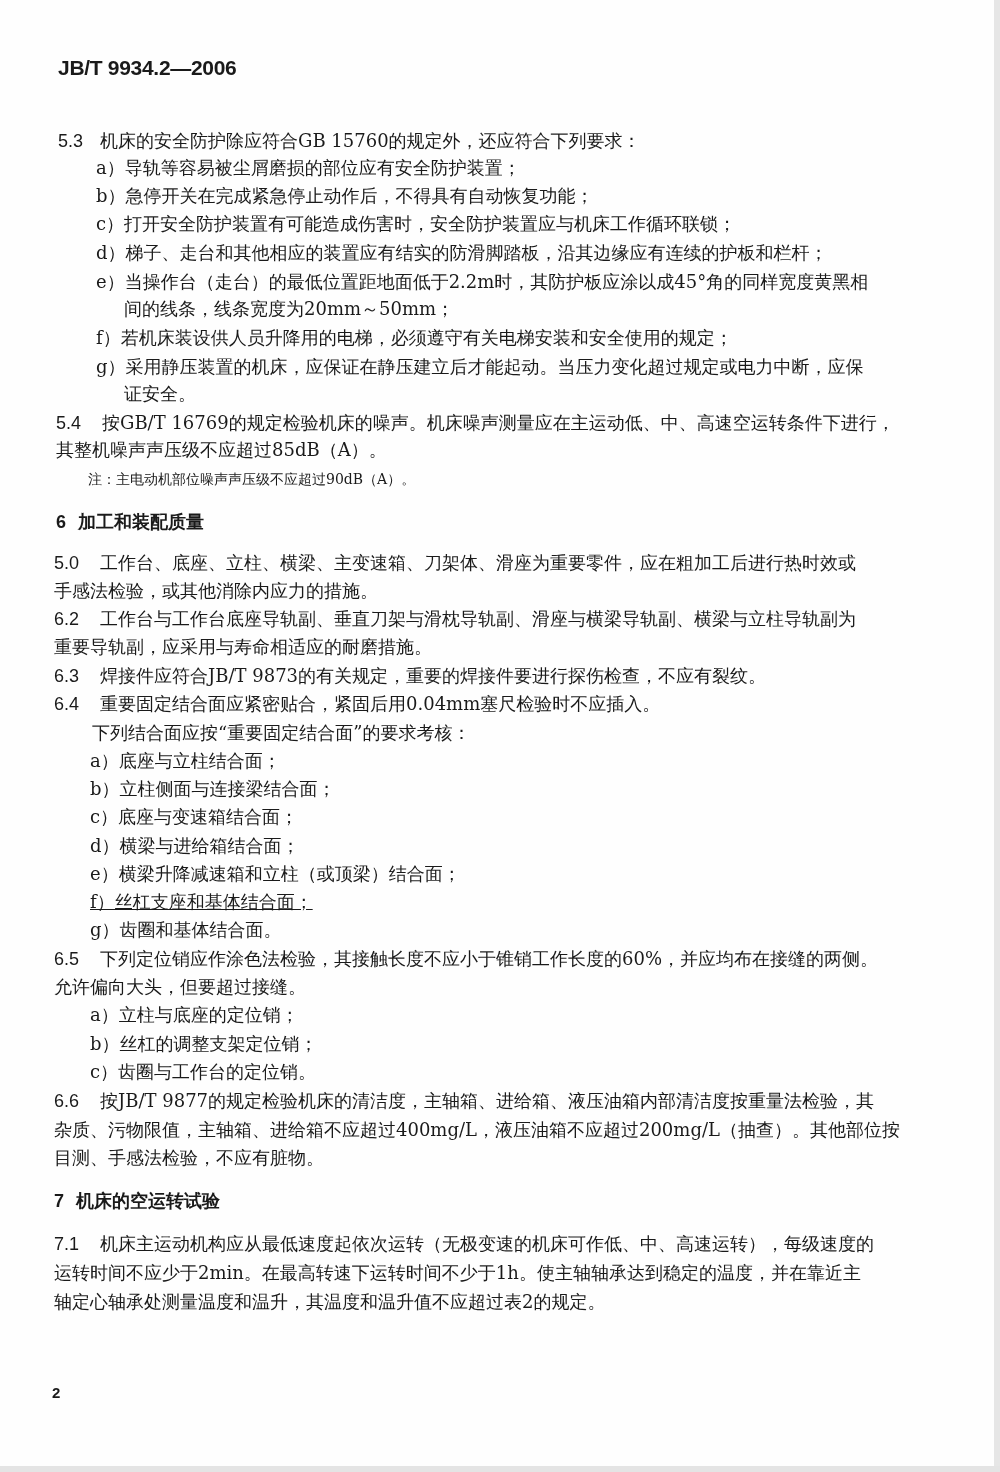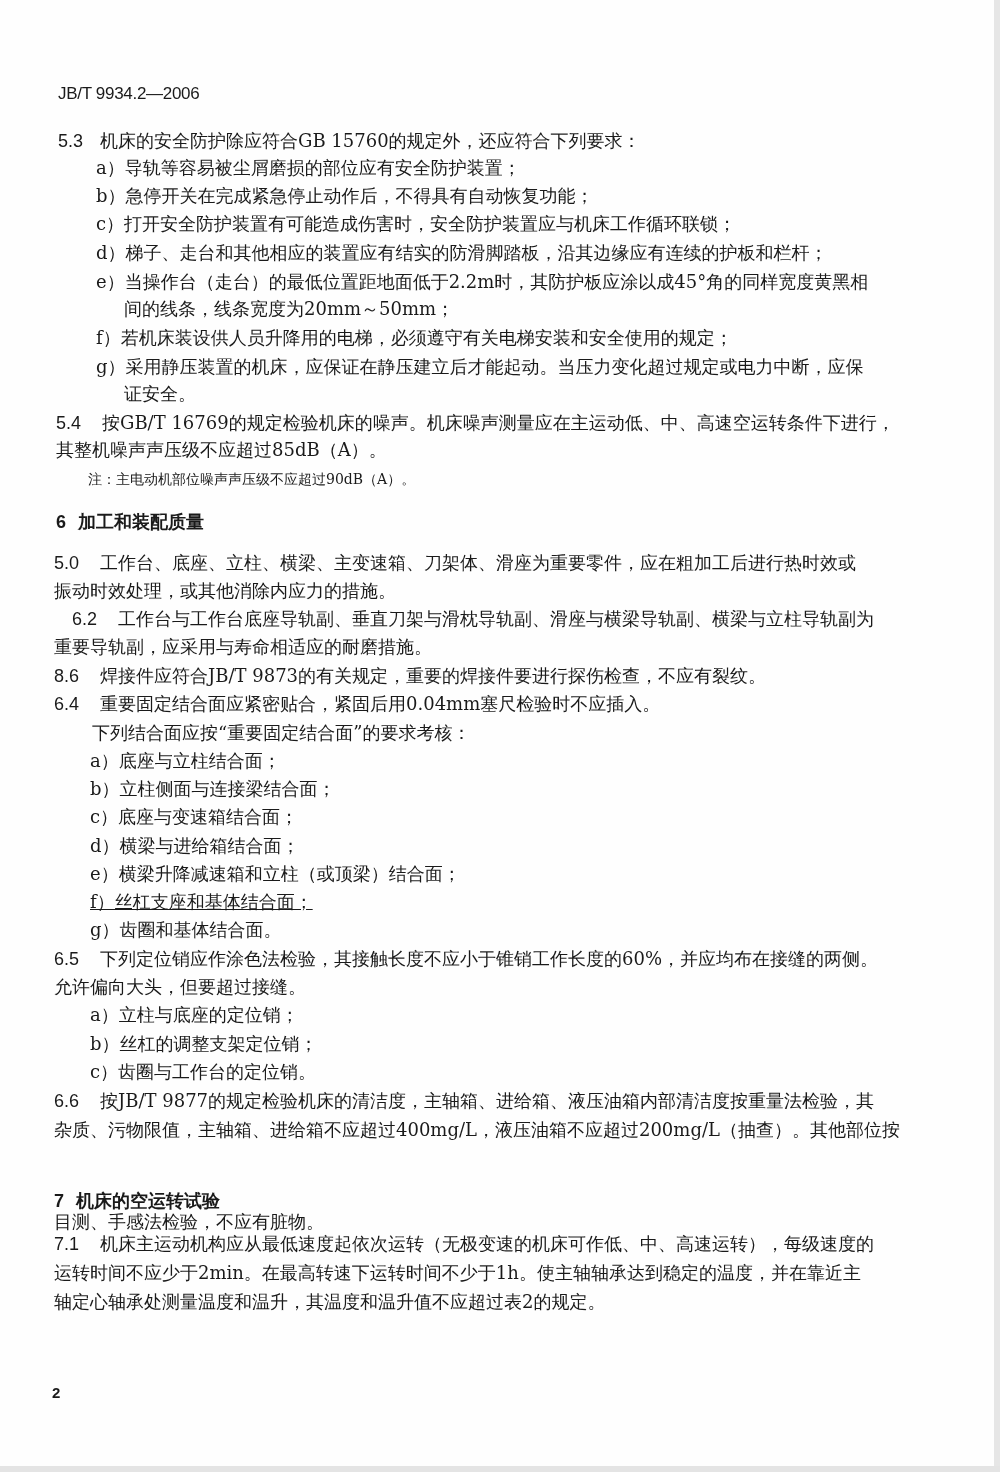--- a/index.html
+++ b/index.html
@@ -3,21 +3,21 @@
   <meta charset="utf-8">
   <style>
     html, body { margin: 0; padding: 0; }
     body {
       width: 1000px; height: 1472px; background: #fdfdfd; position: relative; overflow: hidden;
       font-family: "DejaVu Serif", "Liberation Serif", serif; color: #1a1a1a;
     }
     .page { position: absolute; left: 0; top: 0; width: 994px; height: 1466px; background: #fefefe; }
     .edge-right { position: absolute; right: 0; top: 0; width: 6px; height: 1472px; background: #e6e6e6; }
     .edge-bottom { position: absolute; left: 0; bottom: 0; width: 1000px; height: 6px; background: #e4e4e4; }
-    .header { position: absolute; left: 58px; top: 84px; font-family: "Liberation Sans", sans-serif; font-weight: normal; font-size: 17px; letter-spacing: -0.3px; }
+    .header { position: absolute; left: 58px; top: 56px; font-family: "Liberation Sans", sans-serif; font-weight: bold; font-size: 21px; letter-spacing: -0.3px; }
     .line { position: absolute; font-size: 18px; white-space: nowrap; line-height: 22px; }
     .num { font-family: "Liberation Sans", sans-serif; display: inline-block; }
     .b { font-weight: bold; }
     .note { font-size: 14px; }
     .pageno { position: absolute; left: 52px; top: 1384px; font-family: "Liberation Sans", sans-serif; font-weight: bold; font-size: 15px; }
   </style>
 </head>
 <body>
 
 <div class="page">
@@ -43,29 +43,29 @@
   <div class="line" style="left:56px;top:439px;">其整机噪声声压级不应超过85dB（A）。</div>
   <div class="line note" style="left:88px;top:468px;">注：主电动机部位噪声声压级不应超过90dB（A）。</div>
 
   <div class="line b" style="left:56px;top:511px;">
     <span class="num" style="width:22px">6</span><span>加工和装配质量</span>
   </div>
 
   <div class="line" style="left:54px;top:552px;">
     <span class="num" style="width:46px">5.0</span><span>工作台、底座、立柱、横梁、主变速箱、刀架体、滑座为重要零件，应在粗加工后进行热时效或</span>
   </div>
-  <div class="line" style="left:54px;top:580px;">振动时效处理，或其他消除内应力的措施。</div>
+  <div class="line" style="left:54px;top:580px;">手感法检验，或其他消除内应力的措施。</div>
 
-  <div class="line" style="left:54px;top:608px;margin-left:18px;">
+  <div class="line" style="left:54px;top:608px;">
     <span class="num" style="width:46px">6.2</span><span>工作台与工作台底座导轨副、垂直刀架与滑枕导轨副、滑座与横梁导轨副、横梁与立柱导轨副为</span>
   </div>
   <div class="line" style="left:54px;top:636px;">重要导轨副，应采用与寿命相适应的耐磨措施。</div>
 
   <div class="line" style="left:54px;top:665px;">
-    <span class="num" style="width:46px">8.6</span><span>焊接件应符合JB/T 9873的有关规定，重要的焊接件要进行探伤检查，不应有裂纹。</span>
+    <span class="num" style="width:46px">6.3</span><span>焊接件应符合JB/T 9873的有关规定，重要的焊接件要进行探伤检查，不应有裂纹。</span>
   </div>
 
   <div class="line" style="left:54px;top:693px;">
     <span class="num" style="width:46px">6.4</span><span>重要固定结合面应紧密贴合，紧固后用0.04mm塞尺检验时不应插入。</span>
   </div>
   <div class="line" style="left:92px;top:722px;">下列结合面应按“重要固定结合面”的要求考核：</div>
   <div class="line" style="left:90px;top:750px;">a）底座与立柱结合面；</div>
   <div class="line" style="left:90px;top:778px;">b）立柱侧面与连接梁结合面；</div>
   <div class="line" style="left:90px;top:806px;">c）底座与变速箱结合面；</div>
   <div class="line" style="left:90px;top:835px;">d）横梁与进给箱结合面；</div>
@@ -78,21 +78,21 @@
   </div>
   <div class="line" style="left:54px;top:976px;">允许偏向大头，但要超过接缝。</div>
   <div class="line" style="left:90px;top:1004px;">a）立柱与底座的定位销；</div>
   <div class="line" style="left:90px;top:1033px;">b）丝杠的调整支架定位销；</div>
   <div class="line" style="left:90px;top:1061px;">c）齿圈与工作台的定位销。</div>
 
   <div class="line" style="left:54px;top:1090px;">
     <span class="num" style="width:46px">6.6</span><span>按JB/T 9877的规定检验机床的清洁度，主轴箱、进给箱、液压油箱内部清洁度按重量法检验，其</span>
   </div>
   <div class="line" style="left:54px;top:1119px;">杂质、污物限值，主轴箱、进给箱不应超过400mg/L，液压油箱不应超过200mg/L（抽查）。其他部位按</div>
-  <div class="line" style="left:54px;top:1211px;">目测、手感法检验，不应有脏物。</div>
+  <div class="line" style="left:54px;top:1147px;">目测、手感法检验，不应有脏物。</div>
 
   <div class="line b" style="left:54px;top:1190px;">
     <span class="num" style="width:22px">7</span><span>机床的空运转试验</span>
   </div>
 
   <div class="line" style="left:54px;top:1233px;">
     <span class="num" style="width:46px">7.1</span><span>机床主运动机构应从最低速度起依次运转（无极变速的机床可作低、中、高速运转），每级速度的</span>
   </div>
   <div class="line" style="left:54px;top:1262px;">运转时间不应少于2min。在最高转速下运转时间不少于1h。使主轴轴承达到稳定的温度，并在靠近主</div>
   <div class="line" style="left:54px;top:1291px;">轴定心轴承处测量温度和温升，其温度和温升值不应超过表2的规定。</div>

